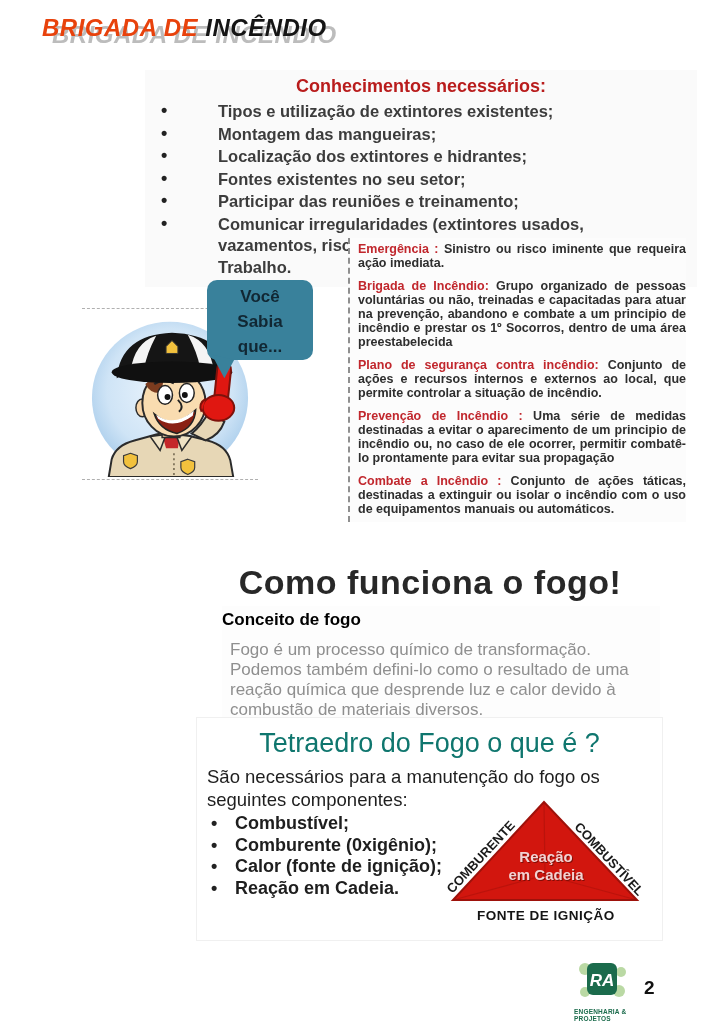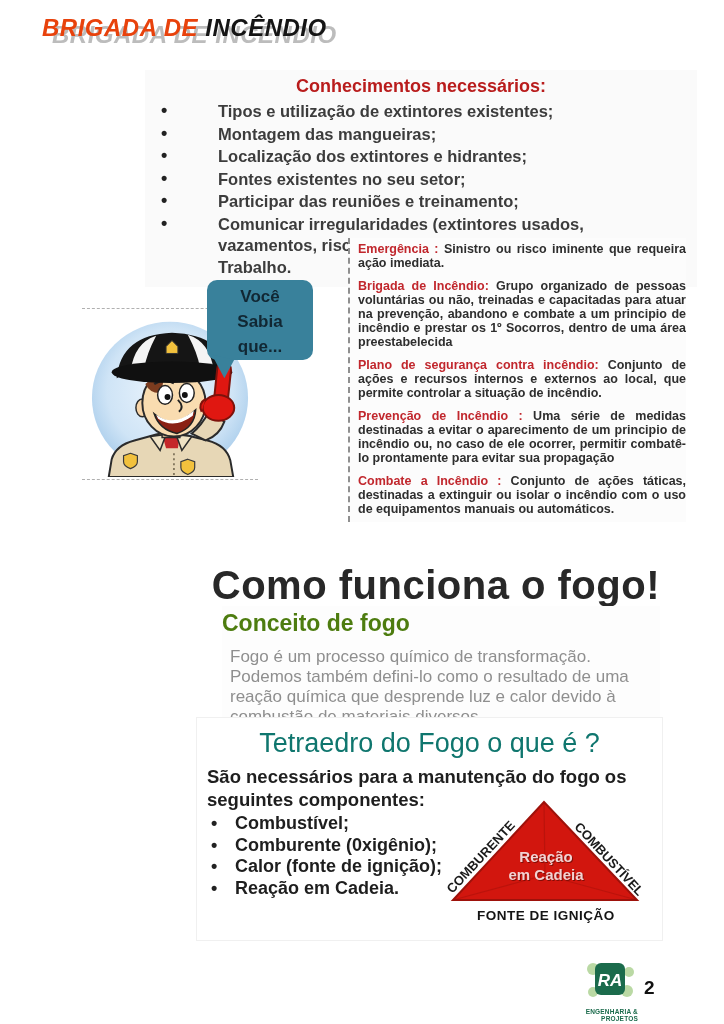--- a/index.html
+++ b/index.html
@@ -35,41 +35,41 @@
 
   
   .defs{position:absolute;left:348px;top:238px;width:338px;background:#fcfcfc;
         border-left:2px dashed #8f8f8f;padding:4px 0 6px 8px;box-sizing:border-box;}
   .defs p{margin:0 0 9px 0;font-size:12.5px;line-height:14px;font-weight:700;
           color:#2e2e2e;text-align:justify;}
   .defs p:last-child{margin-bottom:0;}
   .defs .term{color:#c1272d;}
 
   
-  .fire-h{position:absolute;left:200px;top:563px;width:460px;text-align:right;
-          font-size:40px;font-weight:600;color:#282828;letter-spacing:.5px;}
+  .fire-h{position:absolute;left:200px;top:563px;width:460px;text-align:center;
+          font-size:34px;font-weight:600;color:#282828;letter-spacing:.5px;}
   .concept{position:absolute;left:222px;top:606px;width:438px;background:#fdfdfd;padding:4px 0;}
-  .concept h3{margin:0 0 10px 0;font-size:23px;font-weight:bold;color:#4d7c0f;}
+  .concept h3{margin:0 0 10px 0;font-size:17px;font-weight:bold;color:#000000;}
   .concept p{margin:8px;font-size:17px;line-height:20px;color:#8f8f8f;}
 
   
   .tetra{position:absolute;left:197px;top:718px;width:465px;height:222px;background:#ffffff;
          box-shadow:0 0 0 1px #f0f0f0;}
   .tetra h3{margin:10px 0 6px 0;text-align:center;font-size:27px;font-weight:500;color:#0f766e;}
   .tetra .intro{margin:0 0 2px 10px;width:450px;font-size:18.5px;line-height:23px;
-                font-weight:bold;color:#1e1e1e;}
+                font-weight:normal;color:#1e1e1e;}
   .tetra ul{margin:2px 0 0 10px;padding:0;list-style:none;width:260px;}
   .tetra li{position:relative;padding-left:28px;font-size:18px;line-height:21.5px;
             font-weight:bold;color:#1e1e1e;}
   .tetra li::before{content:"•";position:absolute;left:4px;top:0;color:#222;}
   .tri-svg{position:absolute;left:233px;top:62px;width:240px;height:155px;}
   .tri-svg text{font-family:"Liberation Sans",sans-serif;}
 
   
-  .logo{position:absolute;left:574px;top:960px;width:64px;text-align:right;}
+  .logo{position:absolute;left:574px;top:960px;width:64px;text-align:left;}
   .logo .sub{font-size:6.5px;line-height:7px;color:#1b6b4c;font-weight:bold;letter-spacing:.2px;}
   .pagenum{position:absolute;left:644px;top:977px;font-size:19px;font-weight:bold;color:#111;}
 </style>
 </head>
 <body>
 
 <div class="page">
 
   <div class="hdr">
     <div class="shadow">BRIGADA DE INCÊNDIO</div>

